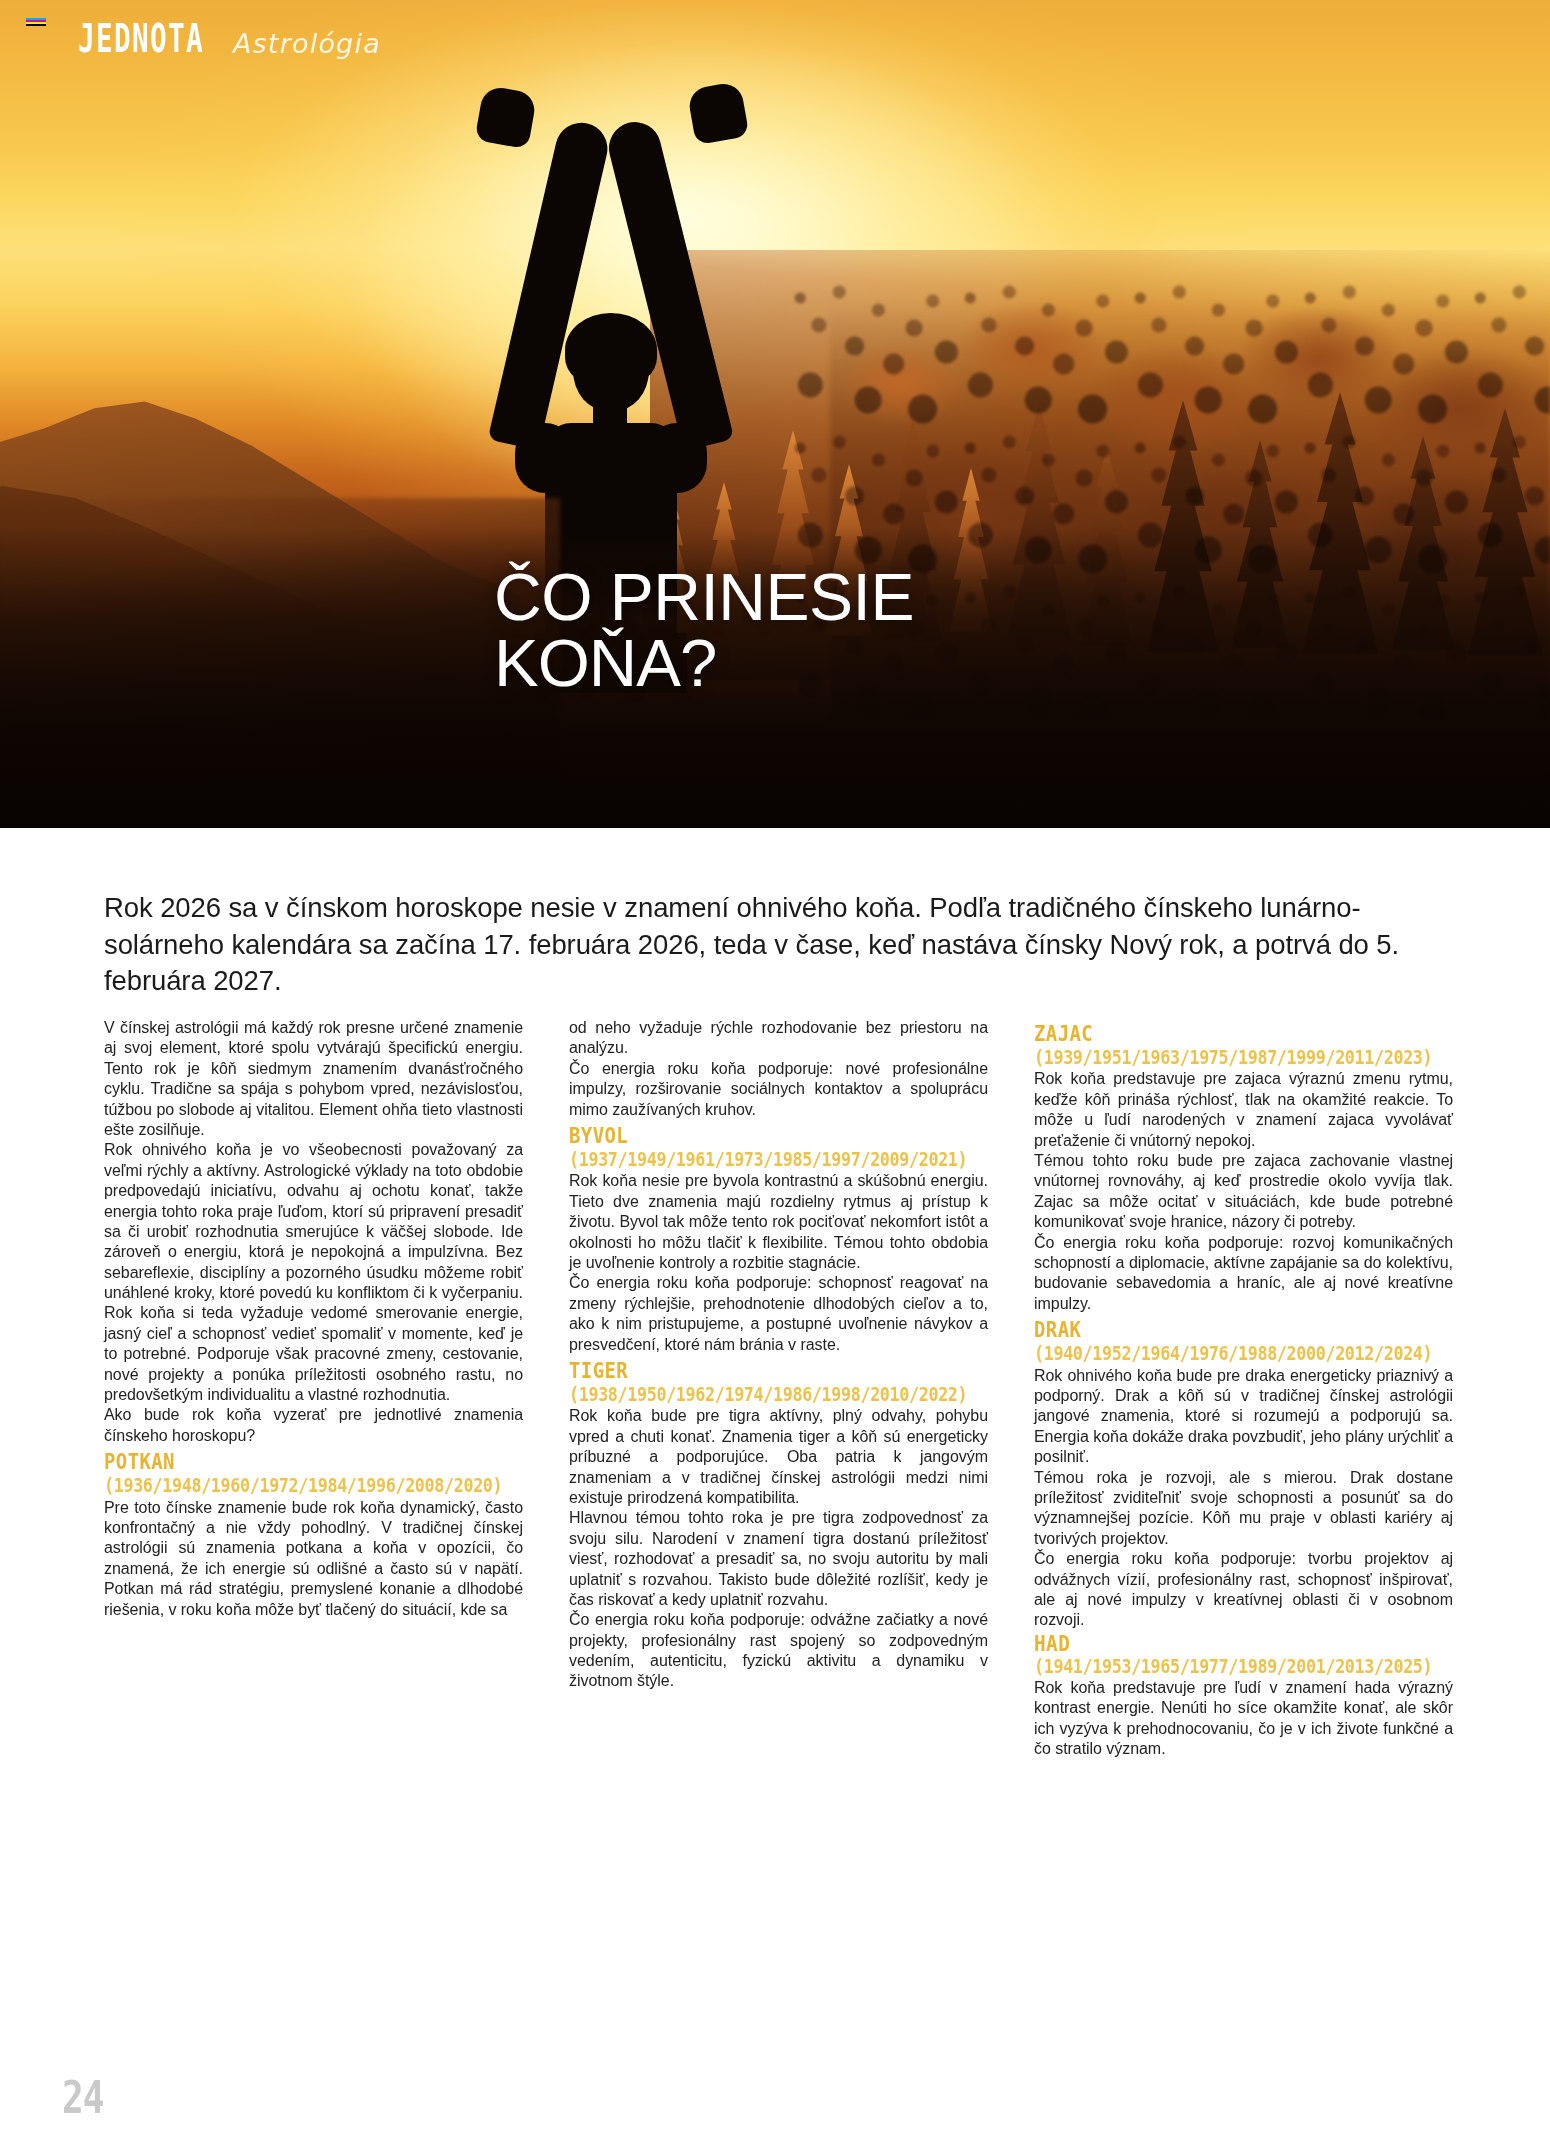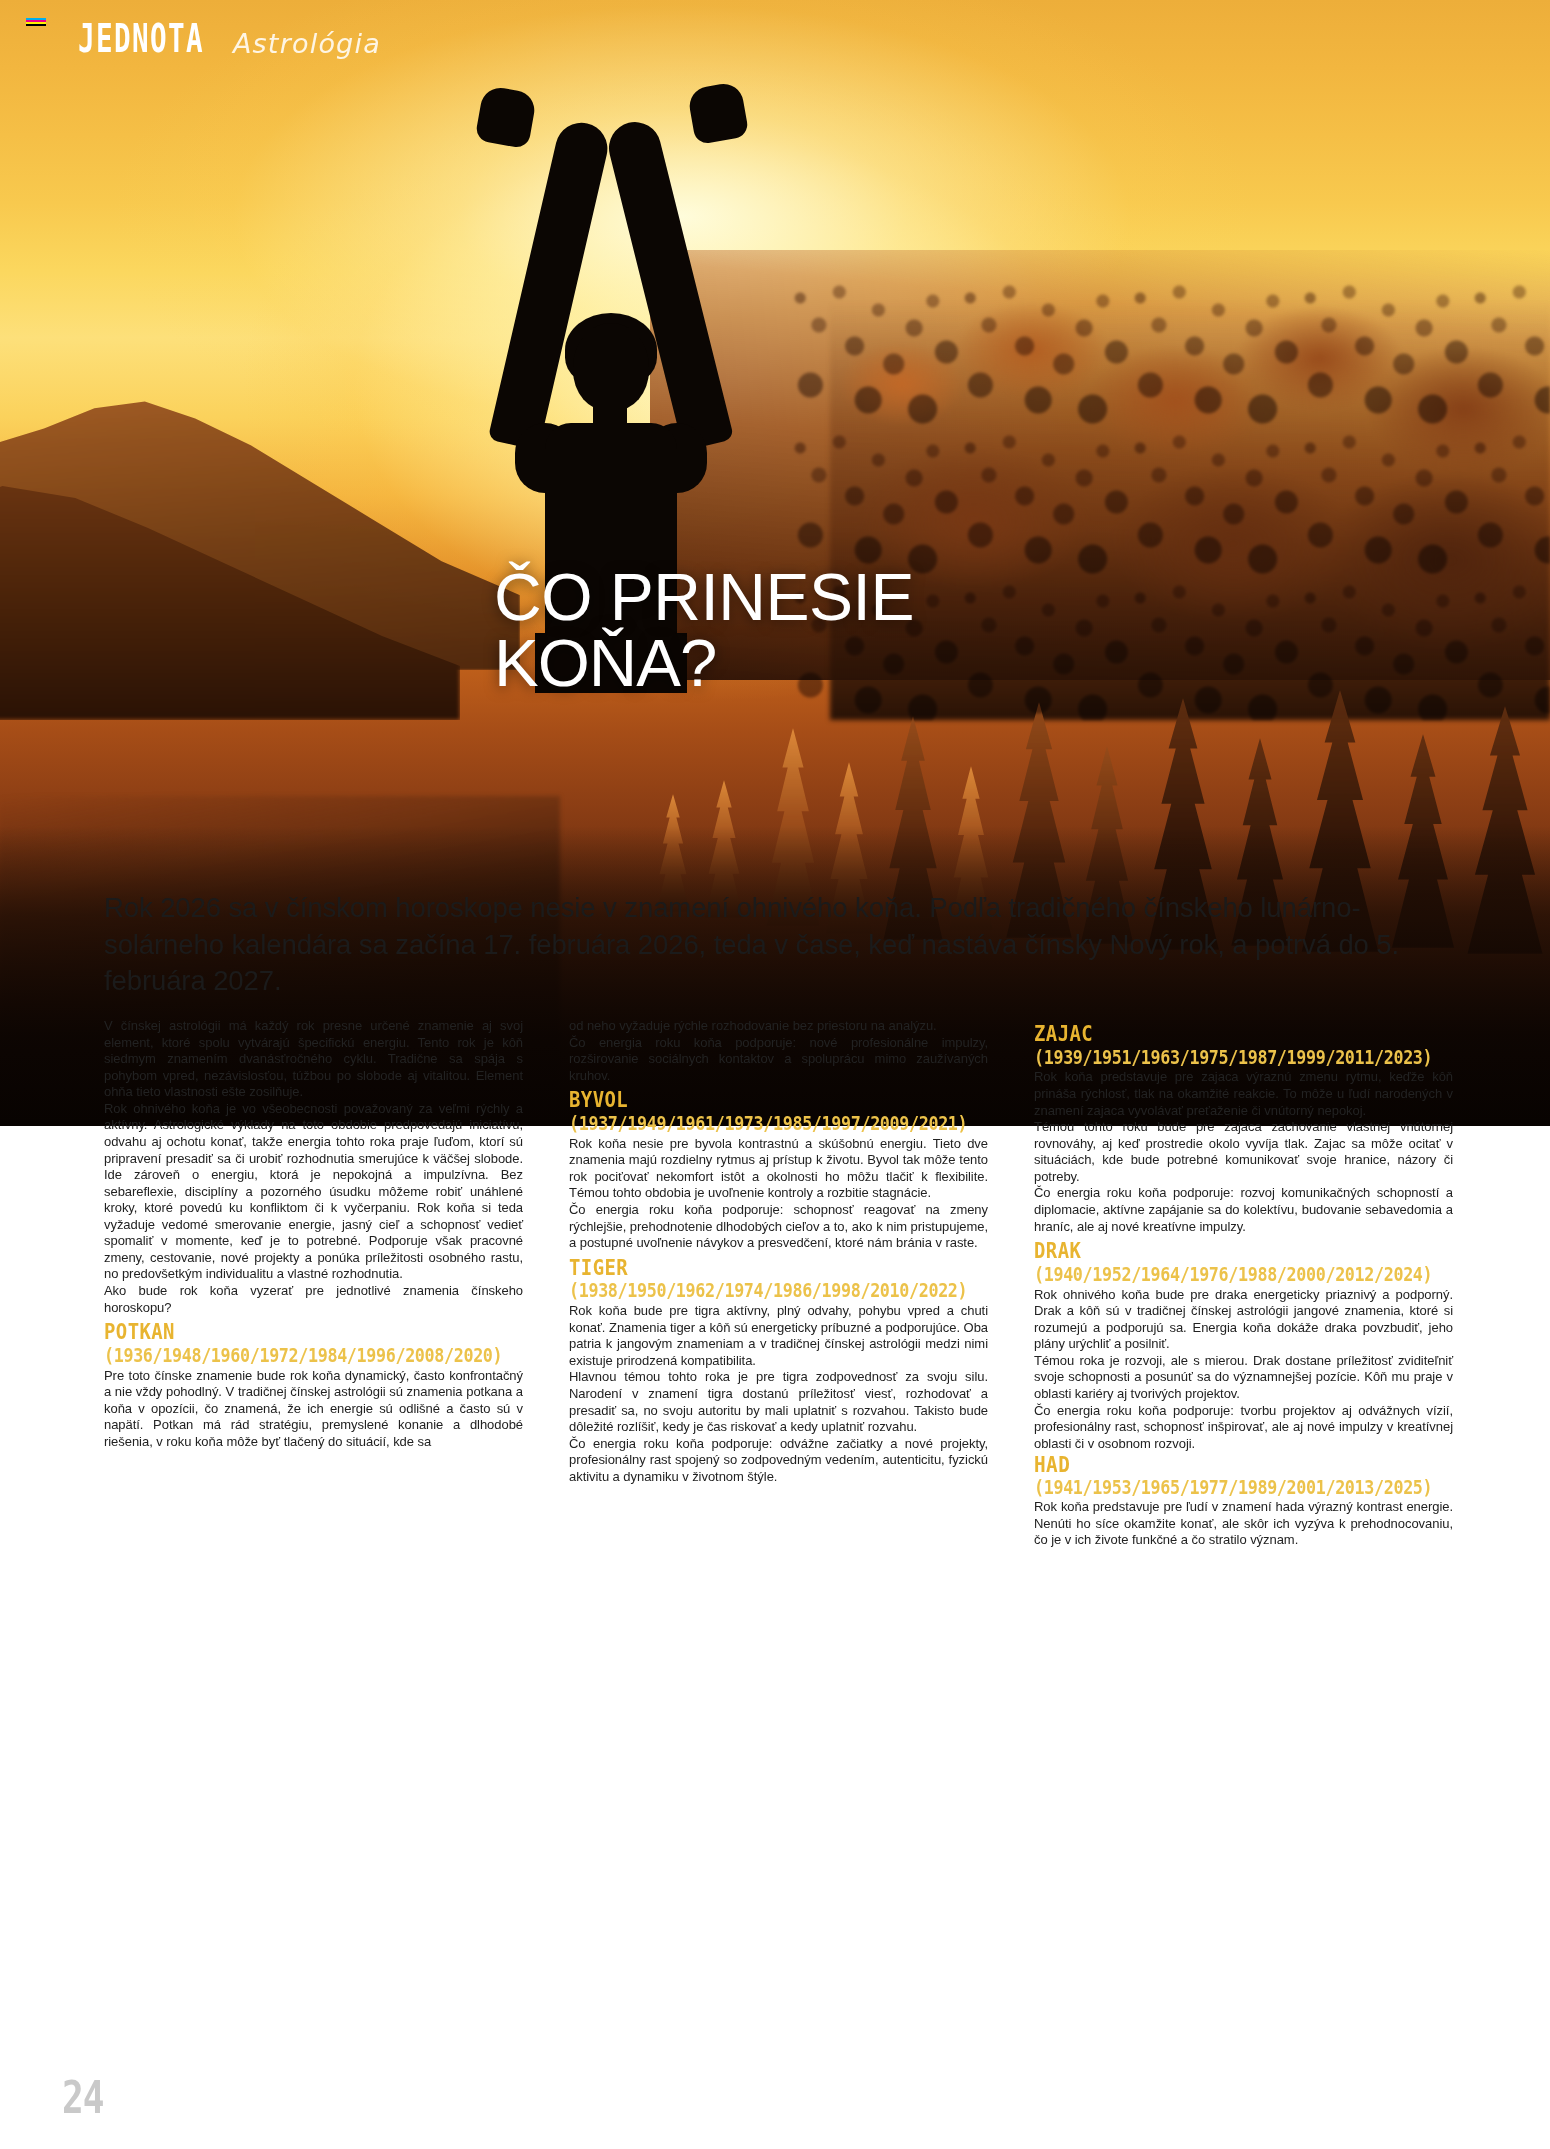--- a/index.html
+++ b/index.html
@@ -8,21 +8,21 @@
   body {
     font-family:"DejaVu Sans", sans-serif;
     width:1550px; height:2149px;
     position:relative; overflow:hidden;
     background:#ffffff;
   }
   .page { position:absolute; inset:0; background:#fff; }
 
   
   .hero {
-    position:absolute; left:0; top:0; width:1550px; height:1126px;
+    position:absolute; left:0; top:0; width:1550px; height:828px;
     overflow:hidden;
     background:
       radial-gradient(ellipse 620px 420px at 46% 34%, rgba(255,252,210,0.98) 0%, rgba(255,235,150,0.75) 28%, rgba(255,196,70,0.18) 58%, rgba(255,170,40,0) 76%),
       linear-gradient(180deg,
         #edae3a 0%,
         #f2b63f 6%,
         #f5bf46 12%,
         #f8c94e 18%,
         #fbd75e 24%,
         #fde07a 30%,
@@ -210,21 +210,21 @@
   }
 
   .columns {
     position:absolute; left:104px; top:148px; width:1348px;
     display:flex; gap:46px;
   }
   .col { width:419px; }
 
   .p {
     font-family:"Liberation Sans", sans-serif;
-    font-size:13px; line-height:1.275; color:#222; text-align:justify;
+    font-size:16px; line-height:1.275; color:#222; text-align:justify;
     hyphens:auto; margin:0; letter-spacing:-0.05px;
   }
   .sign-h {
     font-family:"DejaVu Sans Mono", monospace;
     font-weight:700; font-size:22px; letter-spacing:0.5px;
     color:#e8b430; line-height:1.12; margin-top:4px;
     transform:scaleX(.86); transform-origin:left center;
   }
   .sign-y {
     font-family:"DejaVu Sans Mono", monospace;

